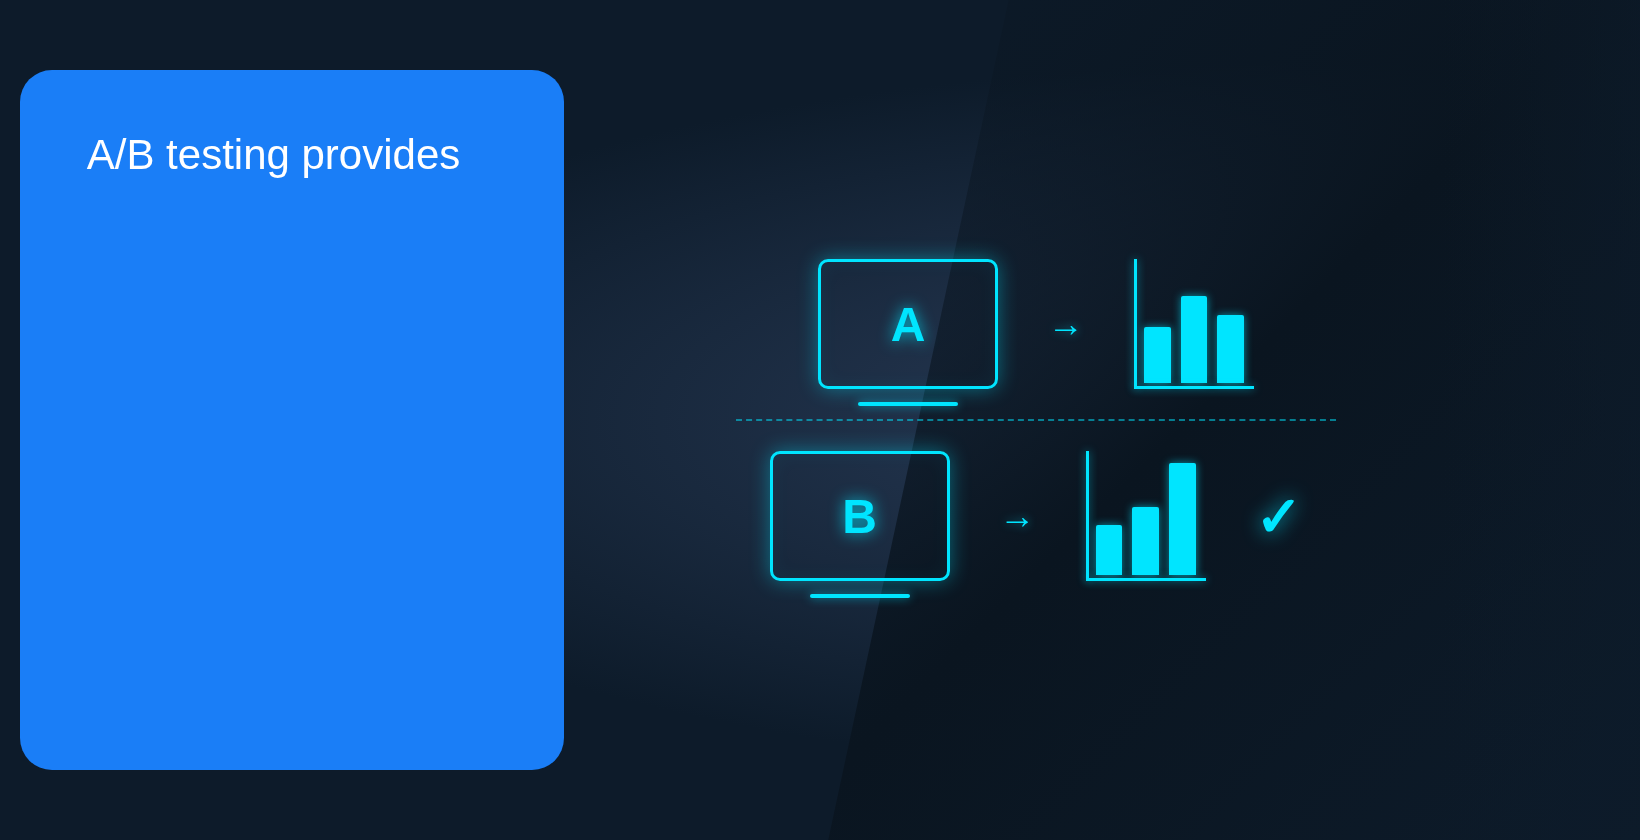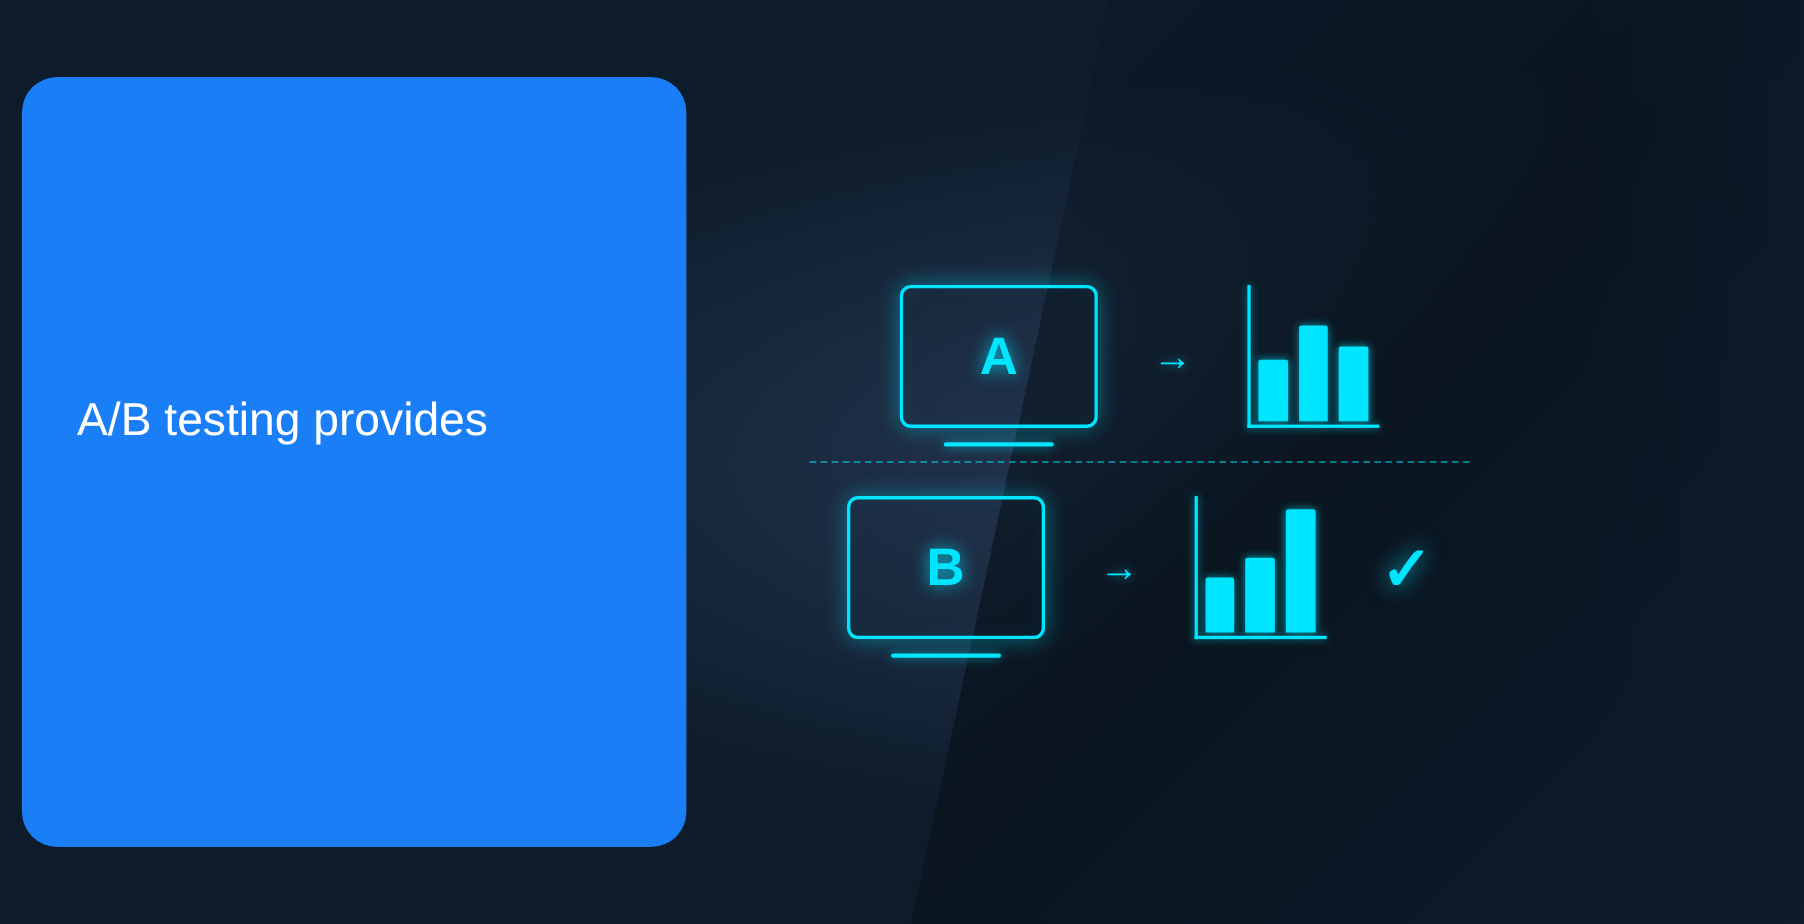--- a/index.html
+++ b/index.html
@@ -23,27 +23,27 @@
     .container {
       display: flex;
       flex-direction: row;
       width: 1640px;
       height: 840px;
       position: relative;
     }
 
     
     .left-panel {
-      width: 604px;
+      width: 544px;
       min-height: 700px;
       background: #1a7ef7;
       border-radius: 32px;
       padding: 60px 50px;
       display: flex;
-      flex-direction: column;
+      flex-direction: row;
       justify-content: center;
       margin: auto 0;
       position: absolute;
       left: 20px;
       top: 50%;
       transform: translateY(-50%);
       z-index: 10;
       gap: 37px;
     }
 

